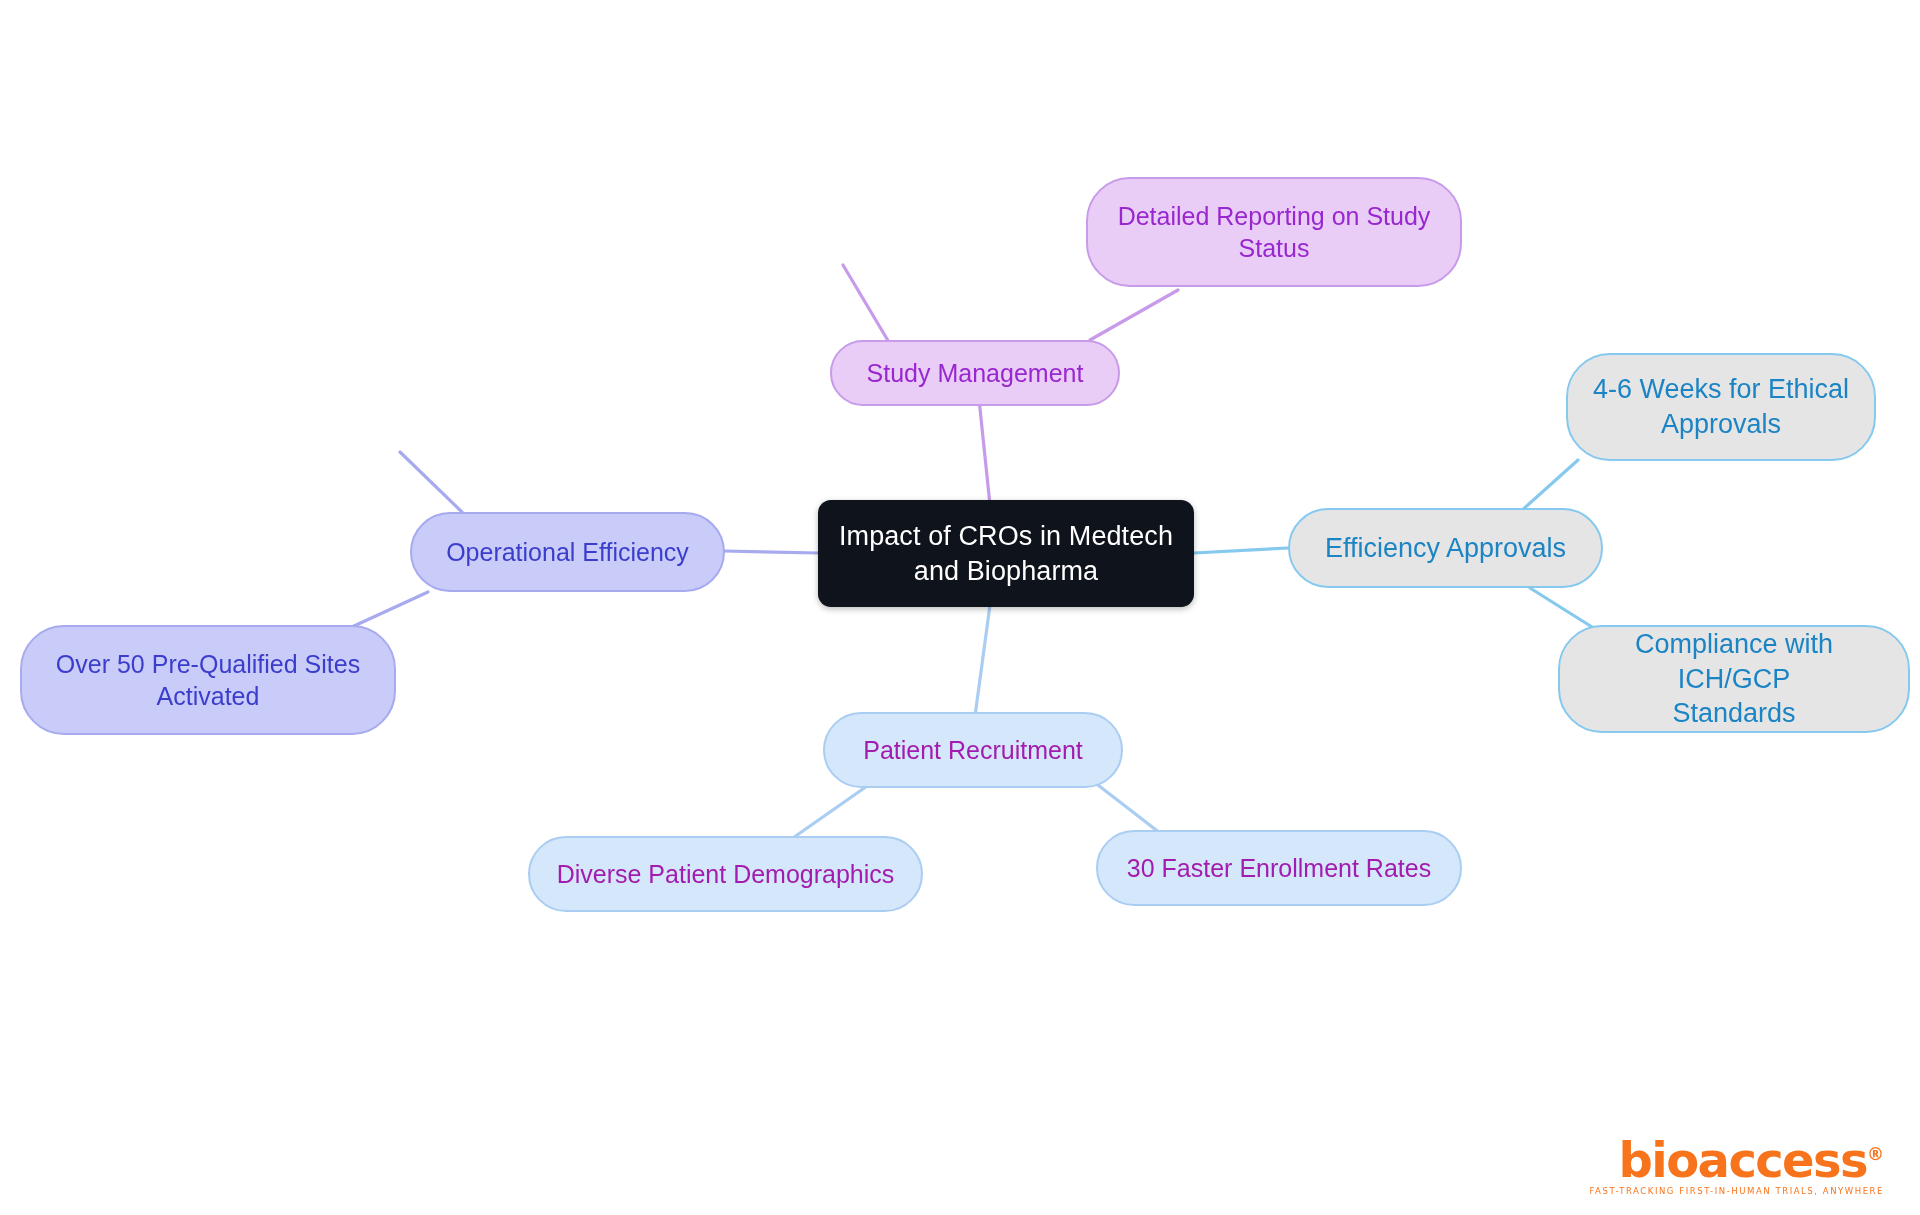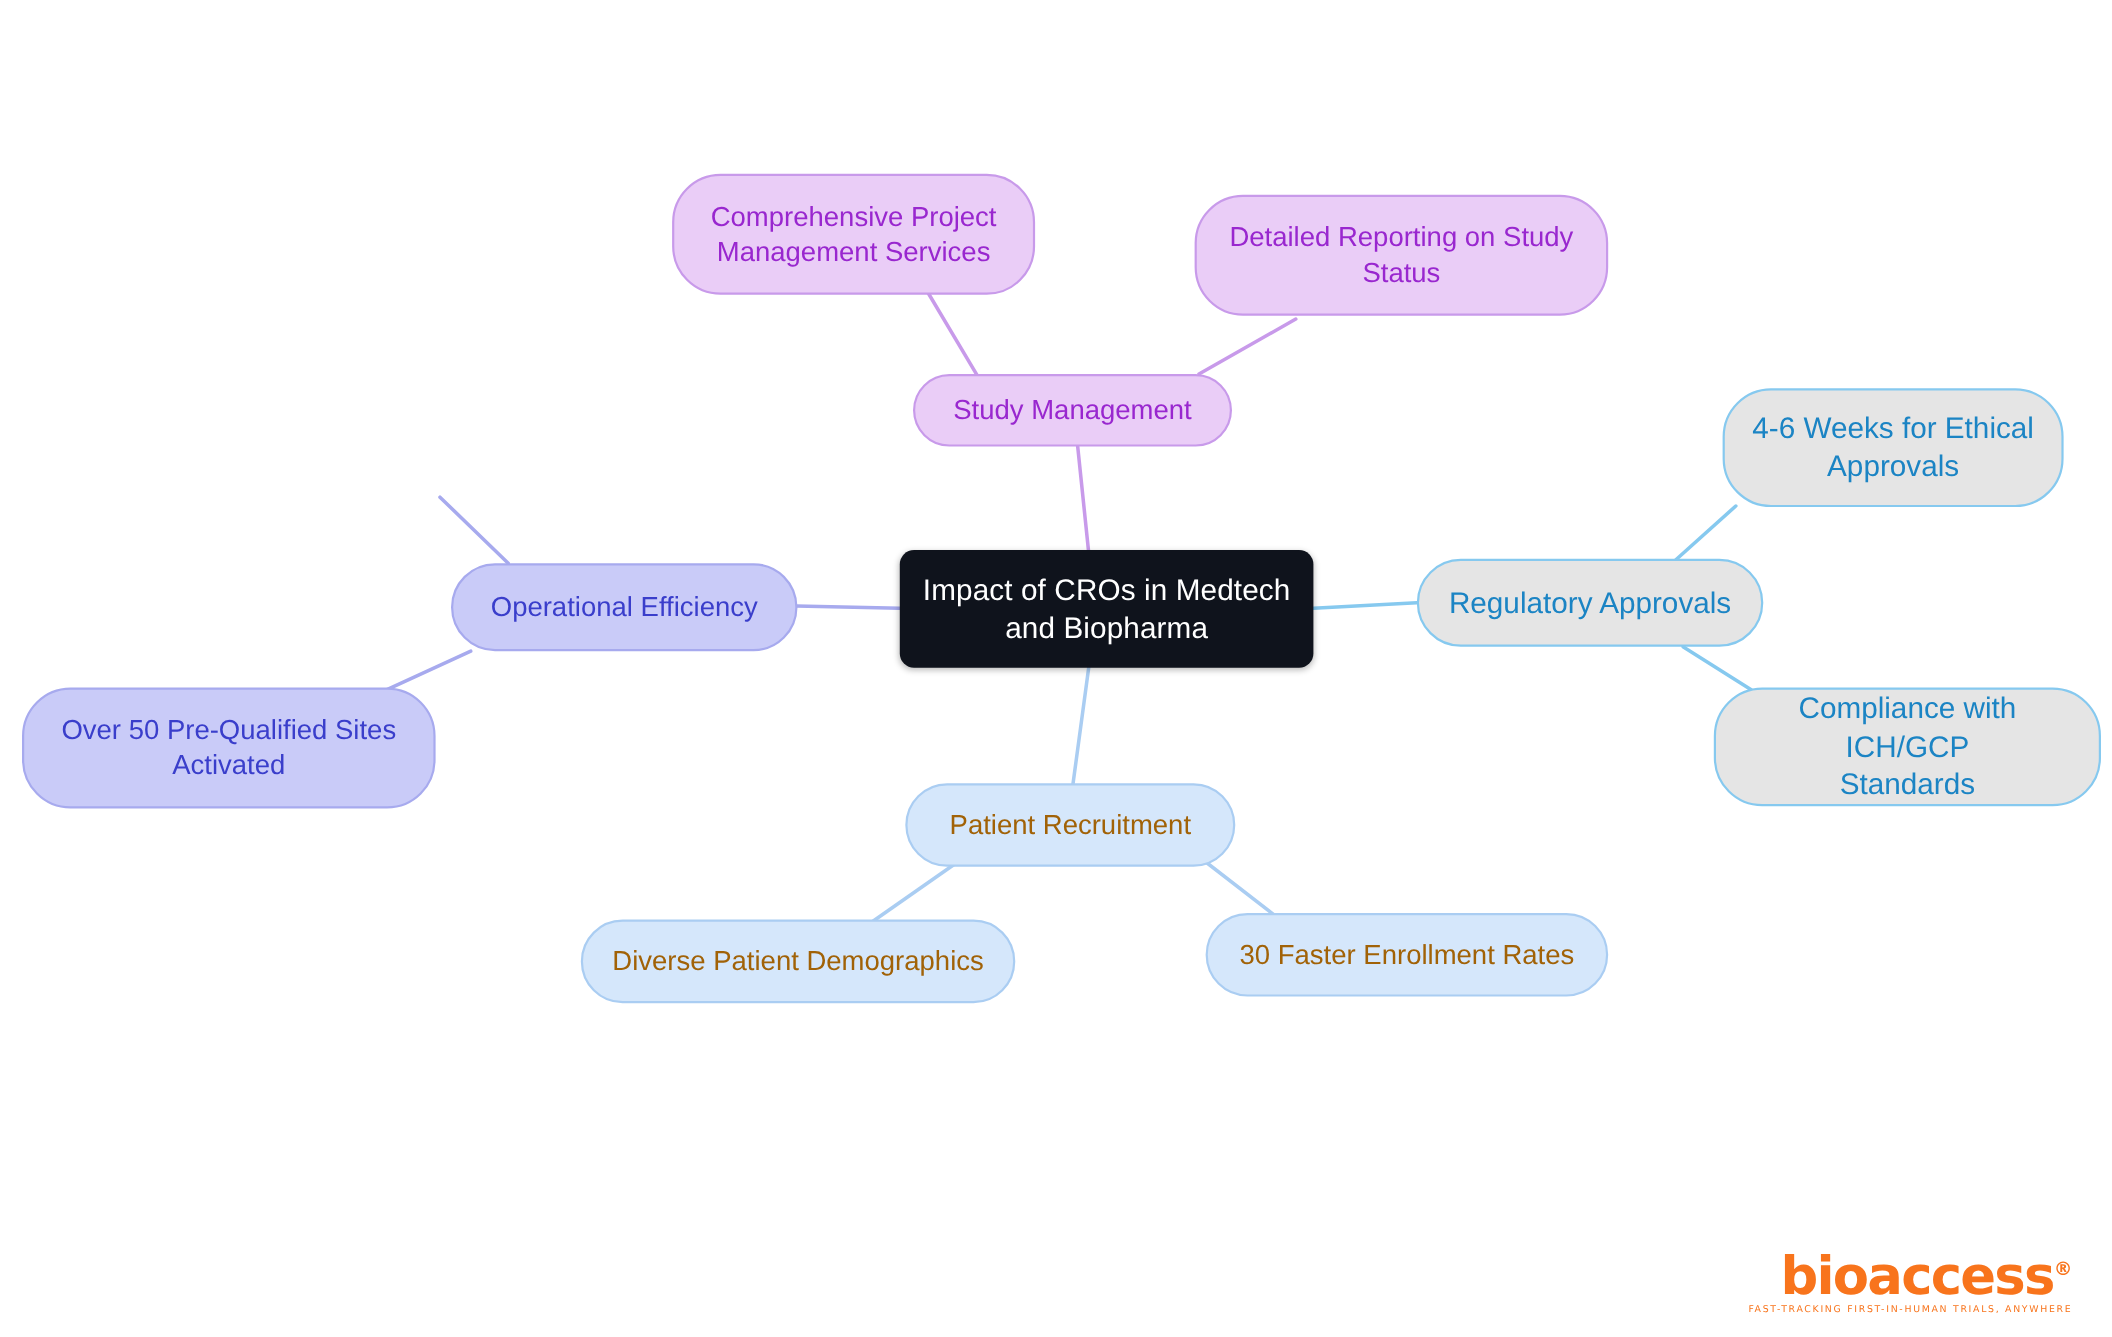--- a/index.html
+++ b/index.html
@@ -62,21 +62,21 @@
   }
   .node-skyblue {
     background: #e5e5e5;
     border: 2px solid #86c9ef;
     color: #1b84c4;
     font-size: 27px;
   }
   .node-paleblue {
     background: #d5e7fb;
     border: 2px solid #aacdf2;
-    color: #a16207;
+    color: #a21caf;
     font-size: 25px;
   }
   #logo {
     position: absolute;
     right: 36px;
     bottom: 20px;
     text-align: right;
     user-select: none;
   }
   #logo .wordmark {
@@ -133,33 +133,31 @@
 
     <path d="M 880 777 L 790 840" stroke="#aacdf2" stroke-width="3.2" fill="none" stroke-linecap="round"></path>
 
     <path d="M 1085 775 L 1160 833" stroke="#aacdf2" stroke-width="3.2" fill="none" stroke-linecap="round"></path>
   </svg>
 
   <div class="node node-root" style="left:818px; top:500px; width:376px; height:107px;border-radius:13px;">Impact of CROs in Medtech and Biopharma</div>
 
   <div class="node node-purple" style="left:830px; top:340px; width:290px; height:66px;">Study Management</div>
 
-  <div class="node node-purple" style="left:611px; top:158px; width:330px; height:110px;">Comprehensive Project
-Management Services</div>
 
   <div class="node node-periwinkle" style="left:410px; top:512px; width:315px; height:80px;">Operational Efficiency</div>
 
   <div class="node node-purple" style="left:1086px; top:177px; width:376px; height:110px;">Detailed Reporting on Study
 Status</div>
 
 
   <div class="node node-periwinkle" style="left:20px; top:625px; width:376px; height:110px;">Over 50 Pre-Qualified Sites
 Activated</div>
 
-  <div class="node node-skyblue" style="left:1288px; top:508px; width:315px; height:80px;">Regulatory Approvals</div>
+  <div class="node node-skyblue" style="left:1288px; top:508px; width:315px; height:80px;">Efficiency Approvals</div>
 
   <div class="node node-skyblue" style="left:1566px; top:353px; width:310px; height:108px;">4-6 Weeks for Ethical
 Approvals</div>
 
   <div class="node node-skyblue" style="left:1558px; top:625px; width:352px; height:108px;">Compliance with ICH/GCP
 Standards</div>
 
   <div class="node node-paleblue" style="left:823px; top:712px; width:300px; height:76px;">Patient Recruitment</div>
 
   <div class="node node-paleblue" style="left:528px; top:836px; width:395px; height:76px;">Diverse Patient Demographics</div>

